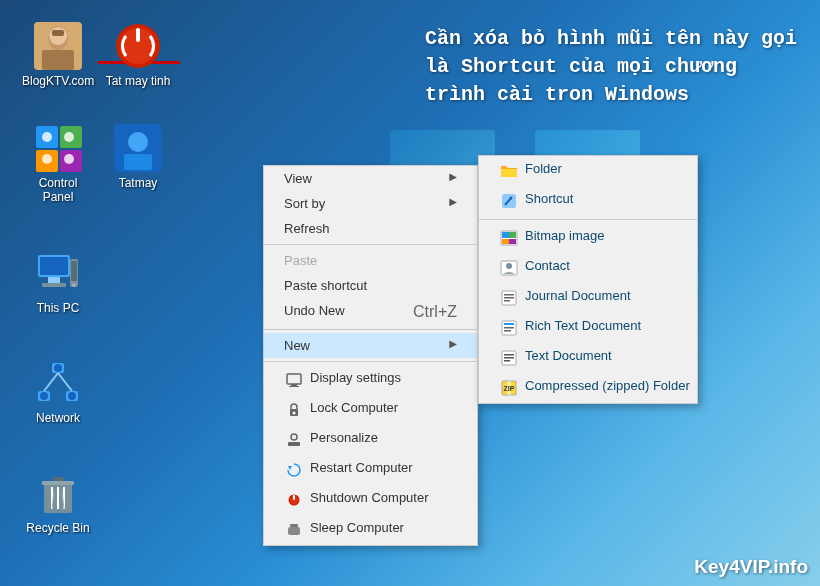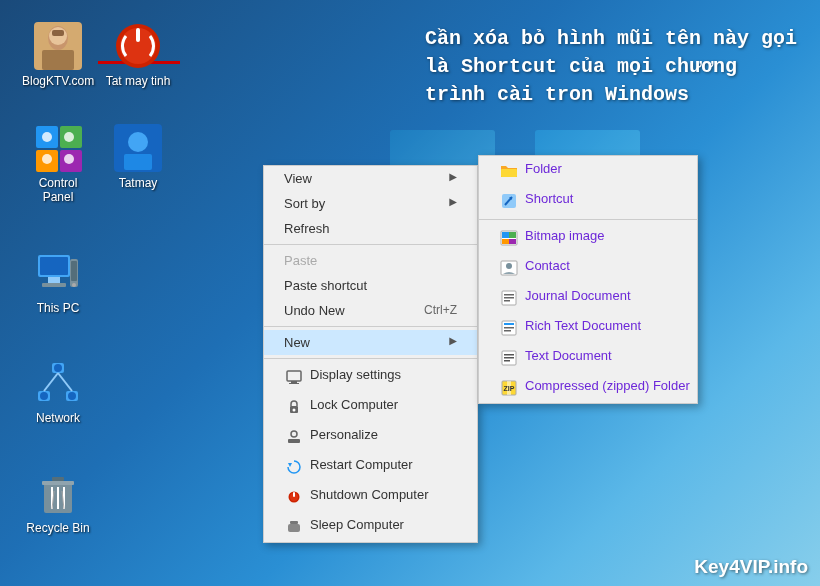--- a/index.html
+++ b/index.html
@@ -142,38 +142,38 @@
       display: inline-flex;
       align-items: center;
       justify-content: center;
       flex-shrink: 0;
     }
     .menu-item-text {
       flex: 1;
     }
     .menu-item-shortcut {
       color: #666;
-      font-size: 12px;
+      font-size: 16px;
     }
     .menu-arrow {
       font-size: 10px;
       color: #555;
     }
 
     
     .submenu {
       position: absolute;
       top: 155px;
       left: 478px;
       width: 220px;
       background: #f0f0f0;
       border: 1px solid #ccc;
       box-shadow: 3px 3px 8px rgba(0,0,0,0.3);
       font-size: 13px;
-      color: #6d28d9;
+      color: #0c4a6e;
       z-index: 101;
     }
     .submenu-separator {
       height: 1px;
       background: #ccc;
       margin: 3px 0;
     }
 
     
     .watermark {

